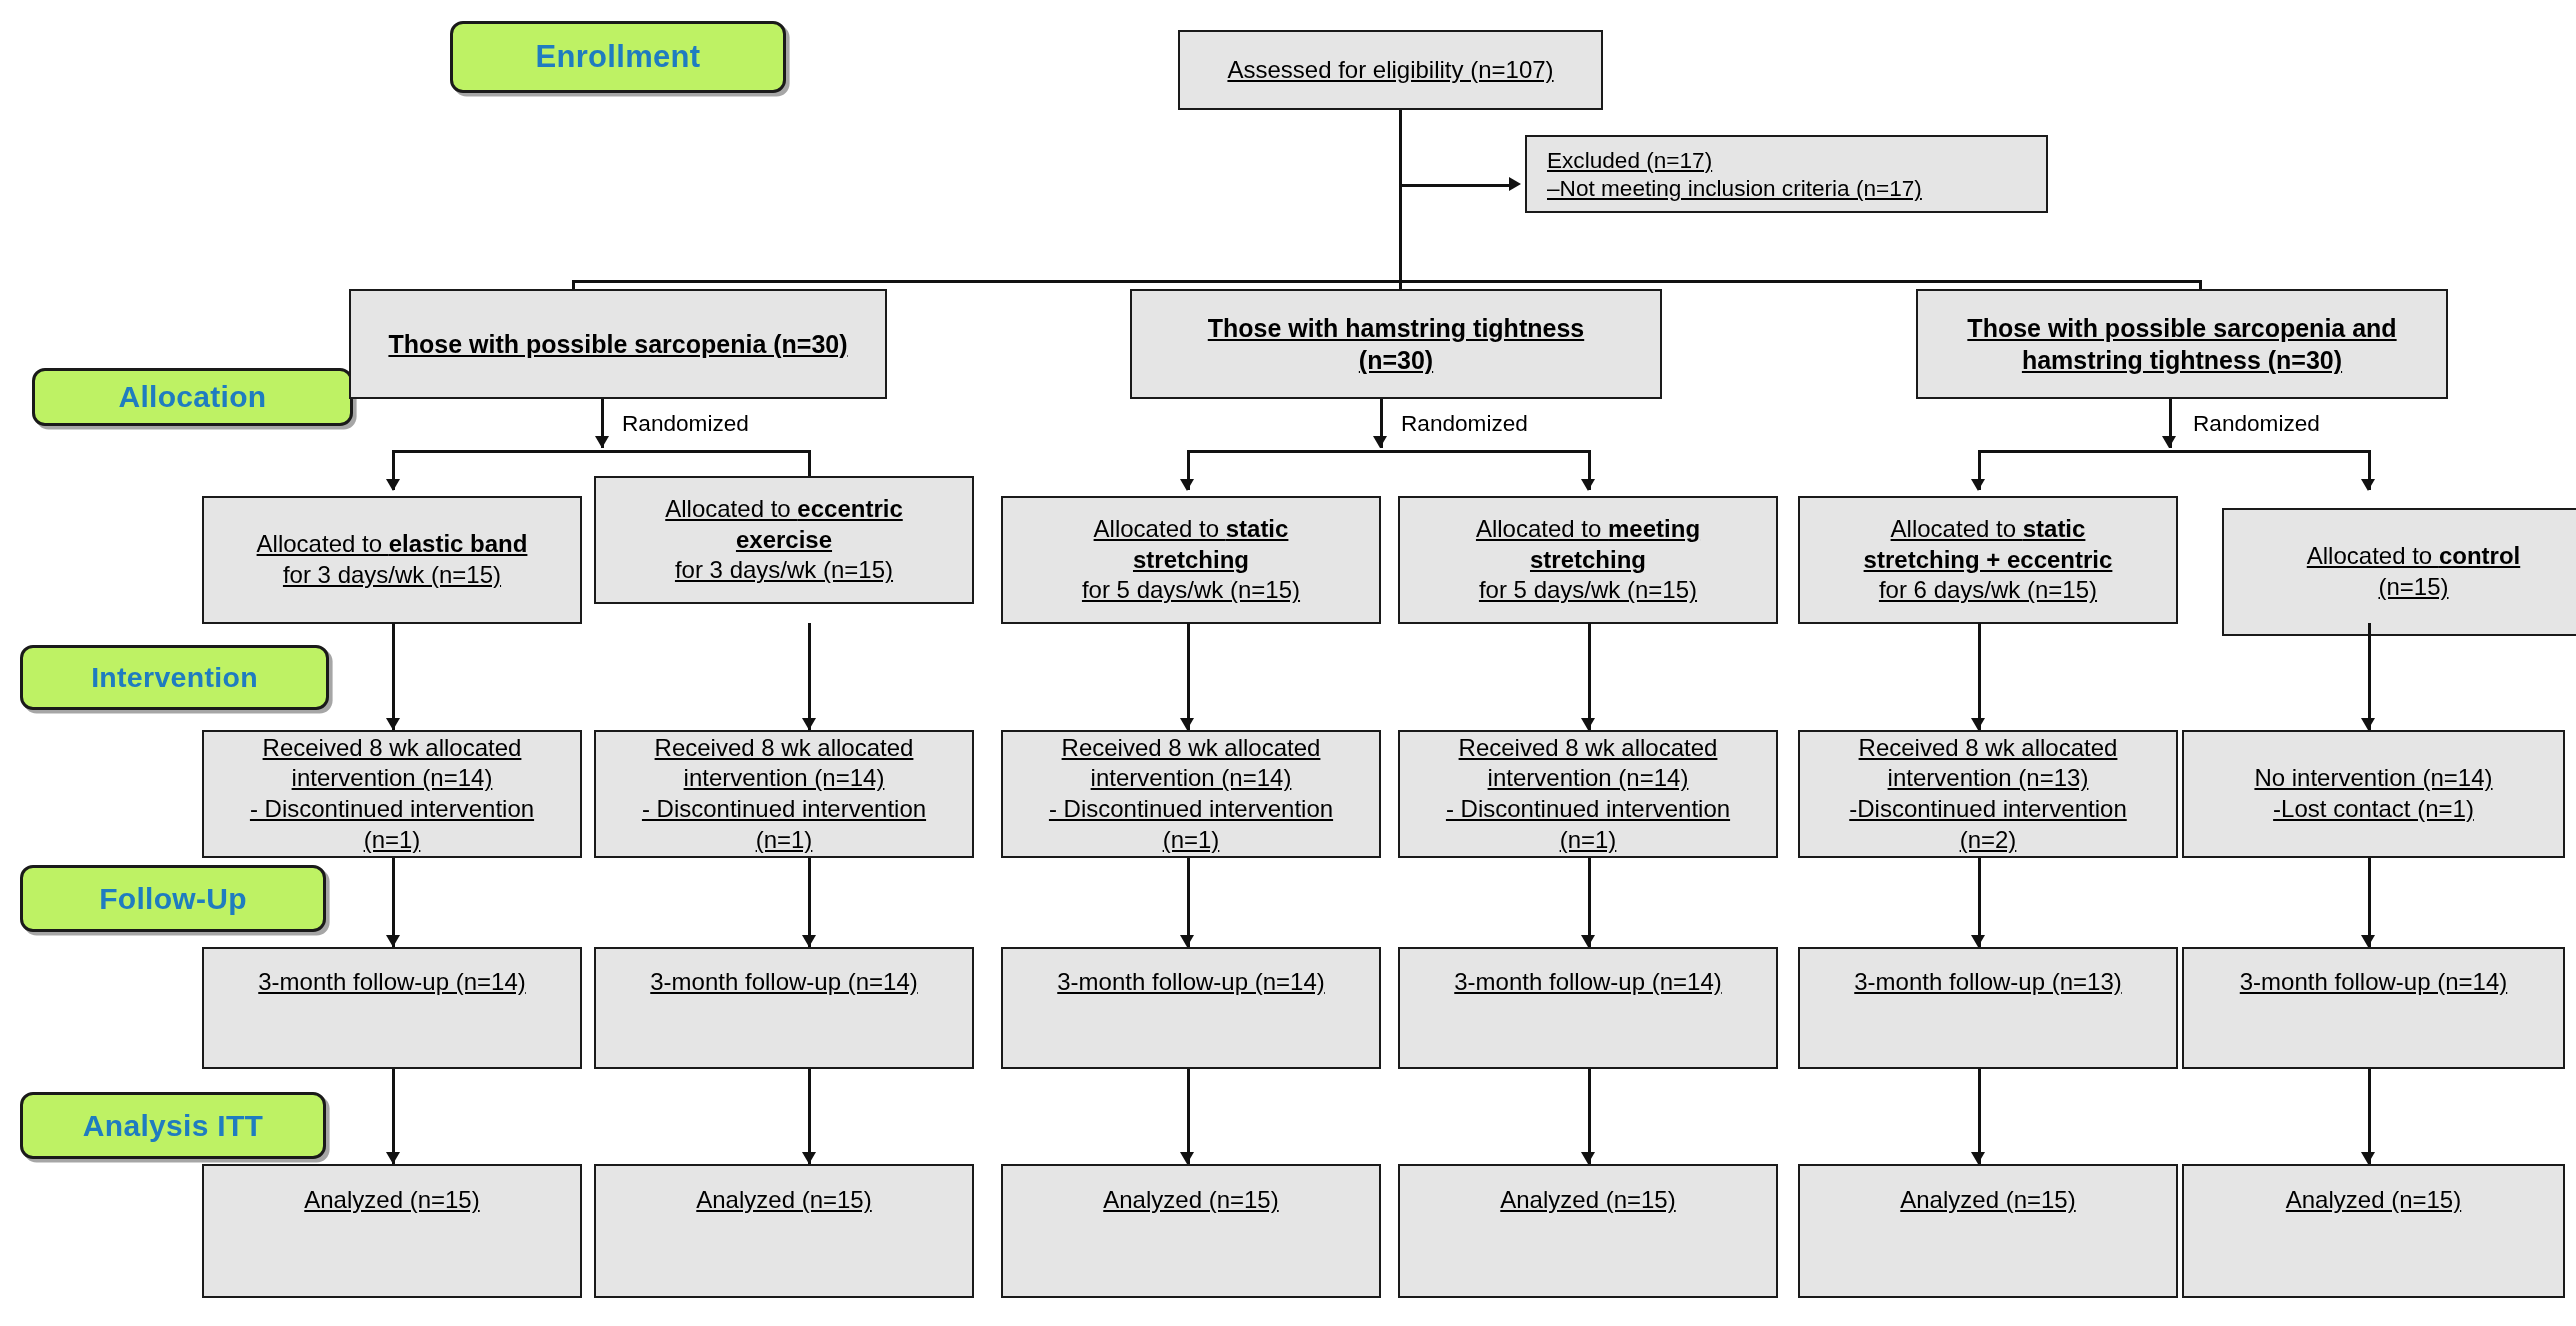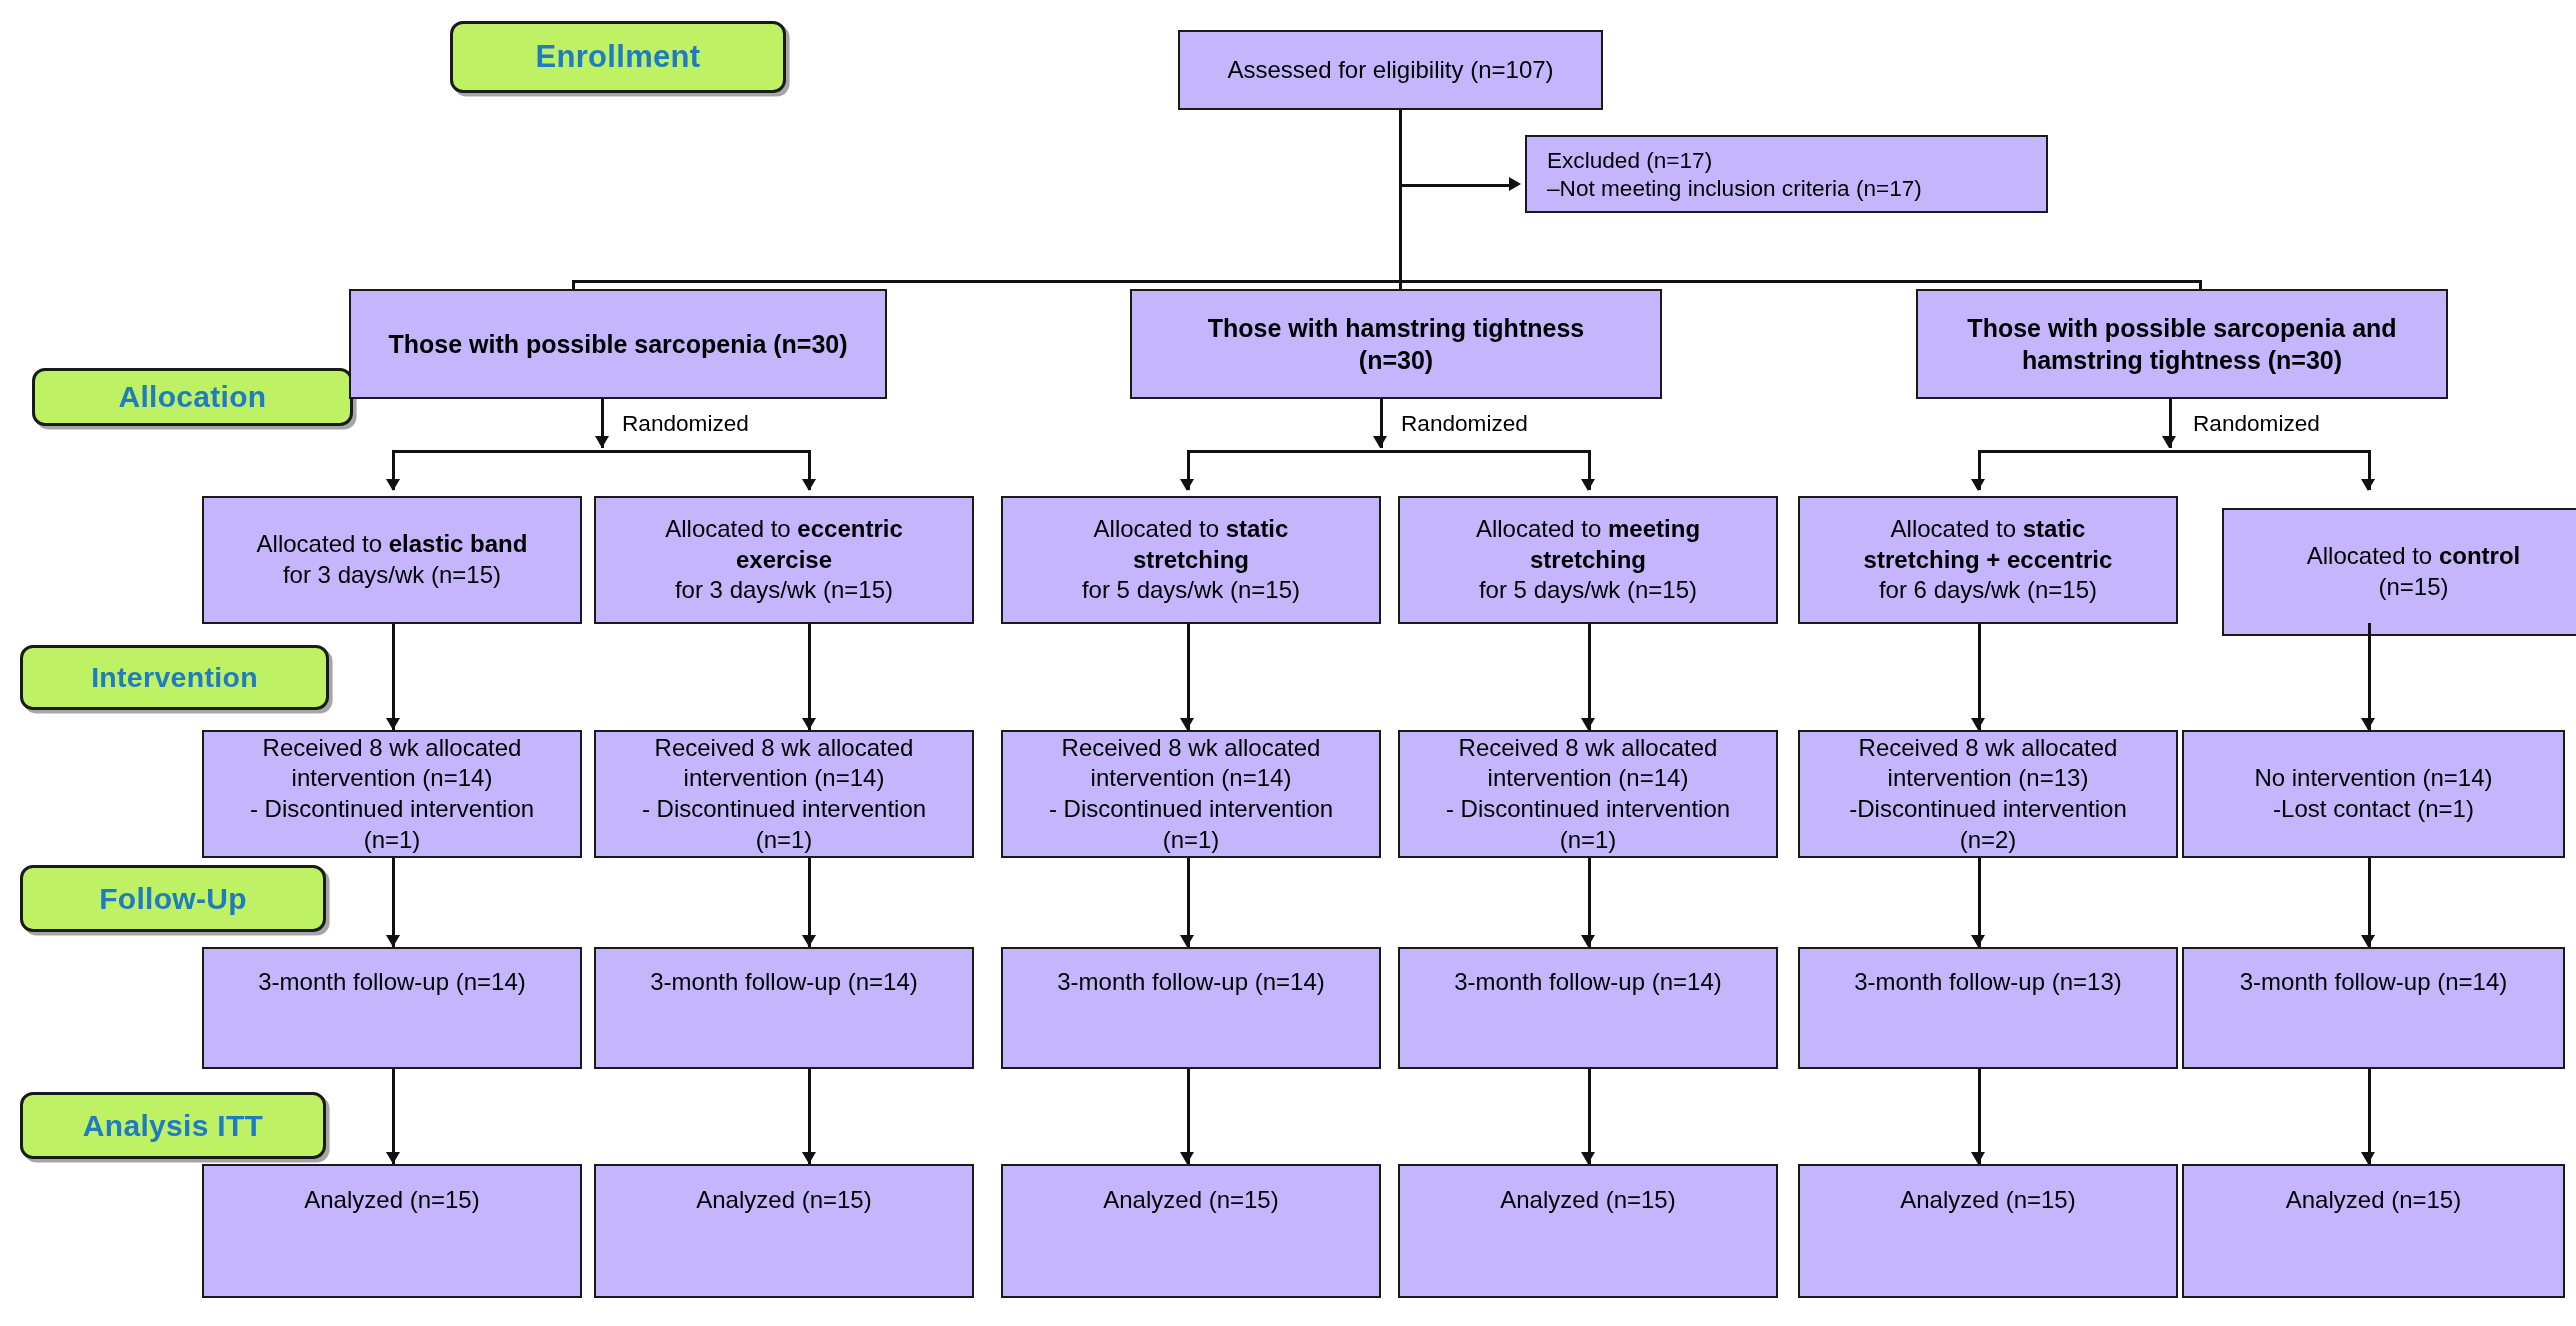--- a/index.html
+++ b/index.html
@@ -28,27 +28,28 @@
     display: flex;
     align-items: center;
     justify-content: center;
     letter-spacing: 0.3px;
     box-sizing: border-box;
   }
 
   
   .node {
     position: absolute;
-    background: #c4b5fd;
+    background: #e5e5e5;
     border: 2.4px solid #1a1a1a;
     box-sizing: border-box;
     display: flex;
     justify-content: flex-end;
     color: #000000;
     line-height: 1.28;
+    text-decoration: underline;
   }
   .node .txt {
     width: 100%;
     padding: 0 7.1px;
     box-sizing: border-box;
   }
   .node.center .txt { text-align: center; }
   .node.left   .txt { text-align: left; padding-left: 20px; }
   .node.top    { align-items: flex-start; }
   .node.middle { align-items: center; }
@@ -178,21 +179,21 @@
   <div class="vline" style="left:2368px; top:450px; width:3px; height:40px;"></div>
   <div class="arrow-down" style="left:2361px; top:479px;"></div>
 
   <div class="node center middle" style="left:202px; top:496px; width:380px; height:128px; font-size:24px;">
     <div class="txt">
       <div><span>Allocated to </span><b>elastic band</b></div>
       <div>for 3 days/wk (n=15)</div>
     </div>
   </div>
 
-  <div class="node center middle" style="left:594px; top:496px; width:380px; height:128px; font-size:24px;">
+  <div class="node center middle" style="left:594px; top:476px; width:380px; height:128px; font-size:24px;">
     <div class="txt">
       <div><span>Allocated to </span><b>eccentric</b></div>
       <div><b>exercise</b></div>
       <div>for 3 days/wk (n=15)</div>
     </div>
   </div>
 
   <div class="node center middle" style="left:1001px; top:496px; width:380px; height:128px; font-size:24px;">
     <div class="txt">
       <div><span>Allocated to </span><b>static</b></div>

